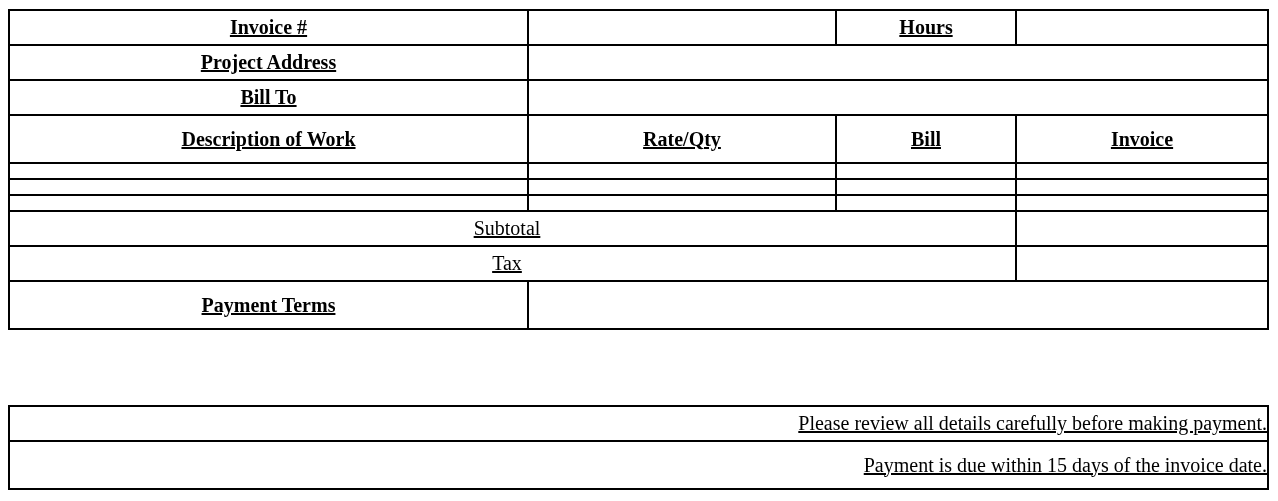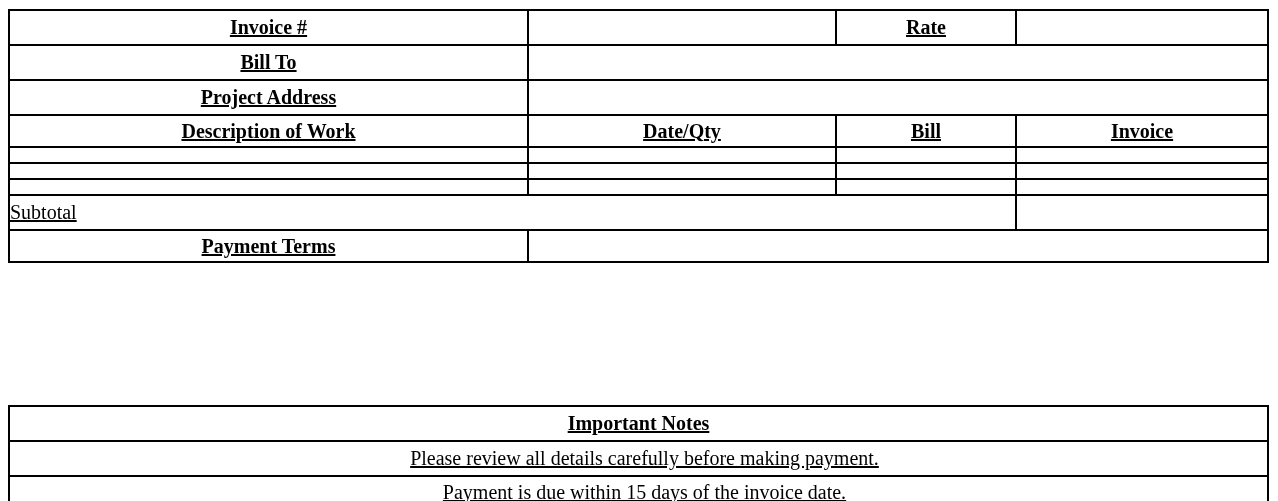--- a/index.html
+++ b/index.html
@@ -32,57 +32,57 @@
   td {
     border: 2px solid #000000;
     font-size: 20px;
     line-height: 1.15;
     vertical-align: middle;
     padding: 0;
     overflow: hidden;
     text-decoration: underline;
   }
   .r-std  { height: 35px; }
-  .r-hdr  { height: 32px; }
+  .r-hdr  { height: 48px; }
   .r-thin { height: 16px; }
   .bold   { font-weight: bold; }
   .center { text-align: center; }
-  .right  { text-align: left; padding-right: 11px; }
-  .left   { text-align: center;  padding-left: 12px; }
+  .right  { text-align: center; padding-right: 11px; }
+  .left   { text-align: right;  padding-left: 12px; }
 </style>
 </head>
 <body>
 
 <div class="page">
 
   <table class="invoice-table">
     <colgroup>
       <col style="width:519px">
       <col style="width:308px">
       <col style="width:180px">
       <col style="width:252px">
     </colgroup>
     <tbody>
         <tr class="r-std">
       <td class="bold center">Invoice #</td>
       <td></td>
-      <td class="bold center">Rate</td>
+      <td class="bold center">Hours</td>
       <td></td>
+    </tr>
+    <tr class="r-std">
+      <td class="bold center">Project Address</td>
+      <td colspan="3"></td>
     </tr>
     <tr class="r-std">
       <td class="bold center">Bill To</td>
       <td colspan="3"></td>
     </tr>
-    <tr class="r-std">
-      <td class="bold center">Project Address</td>
-      <td colspan="3"></td>
-    </tr>
     <tr class="r-hdr">
       <td class="bold center">Description of Work</td>
-      <td class="bold center">Date/Qty</td>
+      <td class="bold center">Rate/Qty</td>
       <td class="bold center">Bill</td>
       <td class="bold center">Invoice</td>
     </tr>
     <tr class="r-thin">
       <td></td>
       <td></td>
       <td></td>
       <td></td>
     </tr>
     <tr class="r-thin">
@@ -94,35 +94,36 @@
     <tr class="r-thin">
       <td></td>
       <td></td>
       <td></td>
       <td></td>
     </tr>
     <tr class="r-std">
       <td colspan="3" class="right">Subtotal</td>
       <td></td>
     </tr>
+    <tr class="r-std">
+      <td colspan="3" class="right">Tax</td>
+      <td></td>
+    </tr>
     <tr class="r-hdr">
       <td class="bold center">Payment Terms</td>
       <td colspan="3"></td>
     </tr>
   </tbody>
     </table>
 
   <table class="notes-table">
     <colgroup>
       <col style="width:1259px">
     </colgroup>
     <tbody>
-        <tr class="r-std">
-      <td class="bold center">Important Notes</td>
-    </tr>
     <tr class="r-std">
       <td class="left">Please review all details carefully before making payment.</td>
     </tr>
     <tr class="r-hdr">
       <td class="left">Payment is due within 15 days of the invoice date.</td>
     </tr>
   </tbody>
     </table>
 
 </div>

